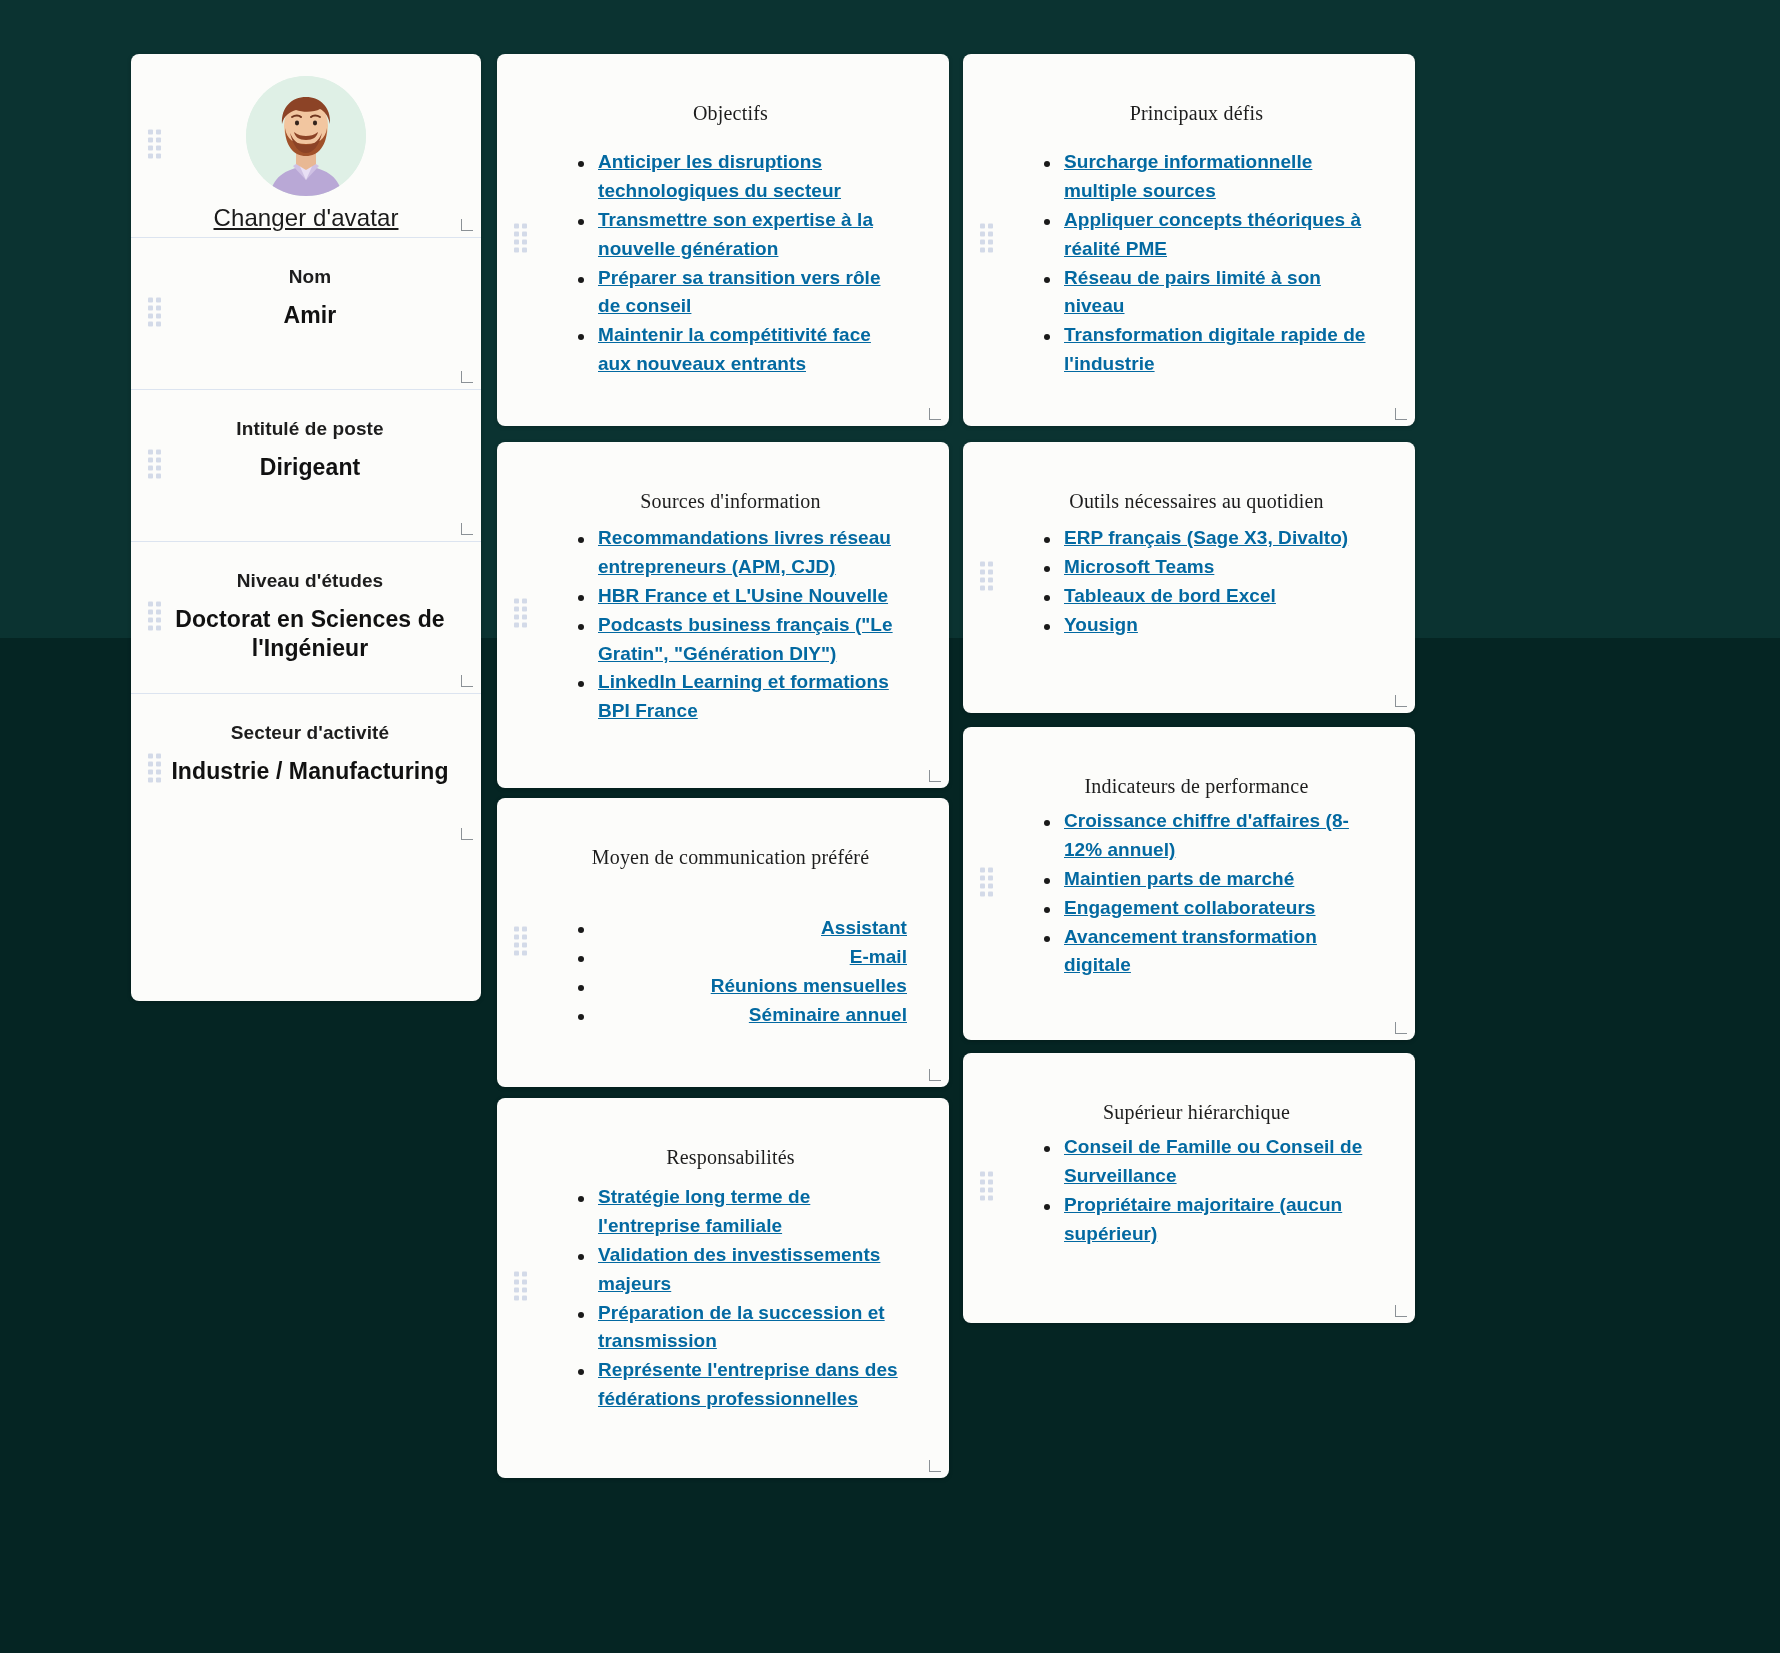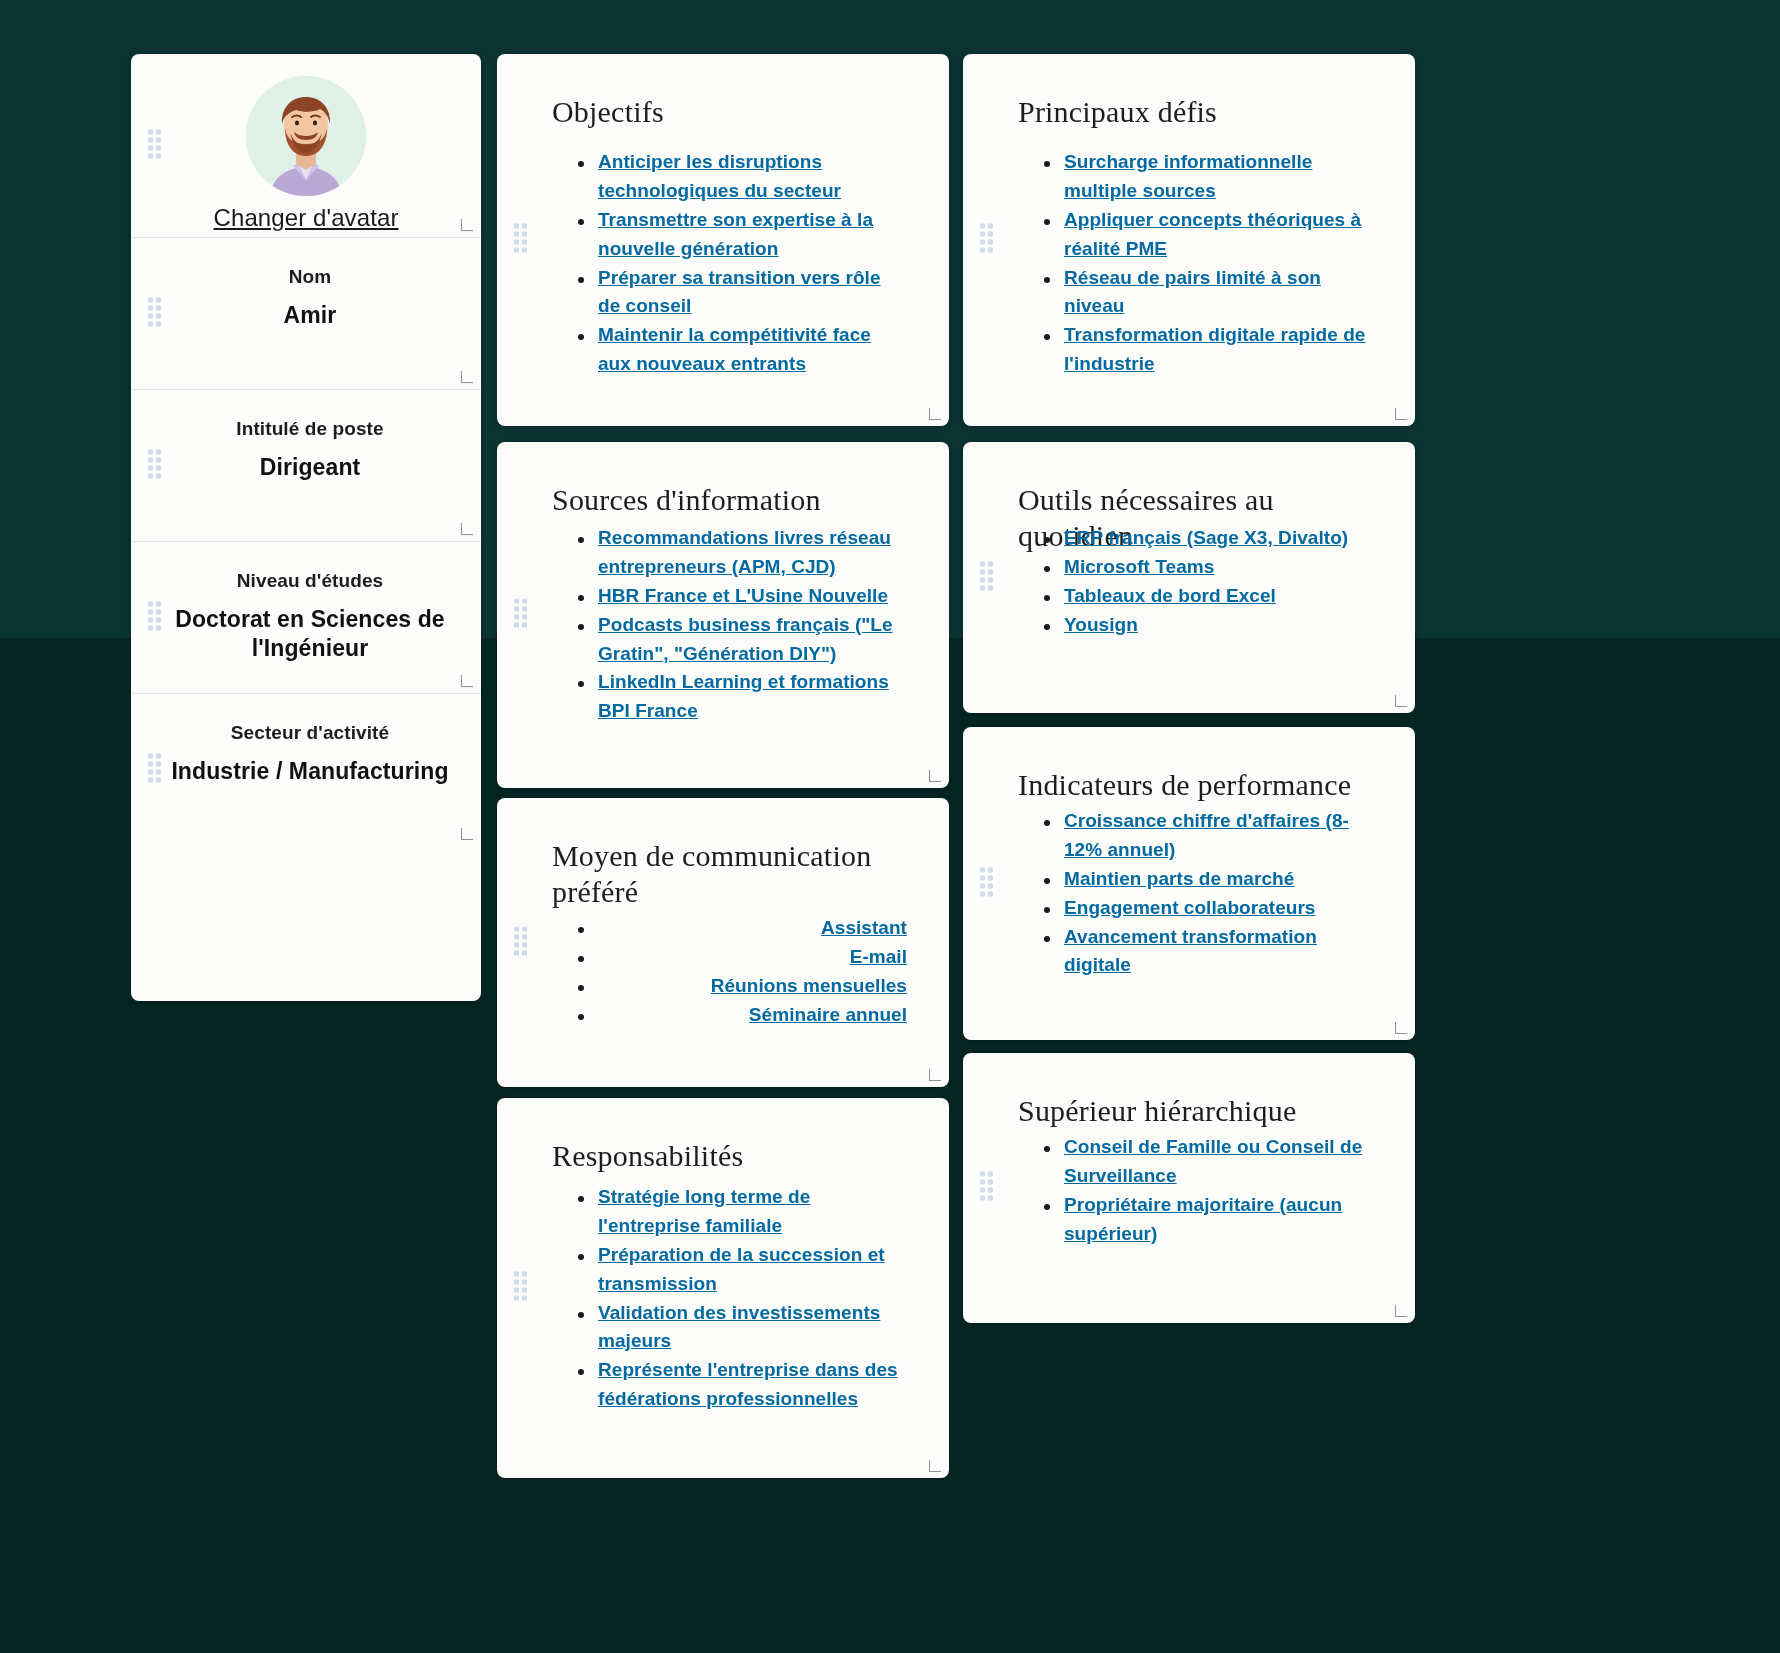--- a/index.html
+++ b/index.html
@@ -134,28 +134,29 @@
     letter-spacing: .1px;
   }
 
   
   .content-card {
     padding: 0;
   }
   .card-title {
     position: absolute;
     left: 55px;
-    top: 40px;
+    top: 47px;
     right: 40px;
     font-family: "Liberation Serif", serif;
-    font-size: 30px;
+    font-size: 20px;
     font-weight: 400;
     color: #1d1d1d;
     line-height: 1.2;
     letter-spacing: .2px;
+    text-align: center;
   }
   .card-title.two-line { line-height: 1.2; }
 
   .bullets {
     position: absolute;
     left: 78px;
     right: 42px;
     list-style: none;
   }
   .bullets li {
@@ -463,22 +464,22 @@
         <i></i>
         <i></i>
         <i></i>
         <i></i>
         <i></i>
         <i></i>
     </div>
     <div class="card-title">Responsabilités</div>
     <ul class="bullets">
       <li>Stratégie long terme de l'entreprise familiale</li>
+      <li>Validation des investissements majeurs</li>
       <li>Préparation de la succession et transmission</li>
-      <li>Validation des investissements majeurs</li>
       <li>Représente l'entreprise dans des fédérations professionnelles</li>
     </ul>
     <div class="resize-handle"></div>
   </div>
 
   <div class="card content-card" id="card-superieur">
     <div class="drag-handle">
       <i></i>
         <i></i>
         <i></i>

